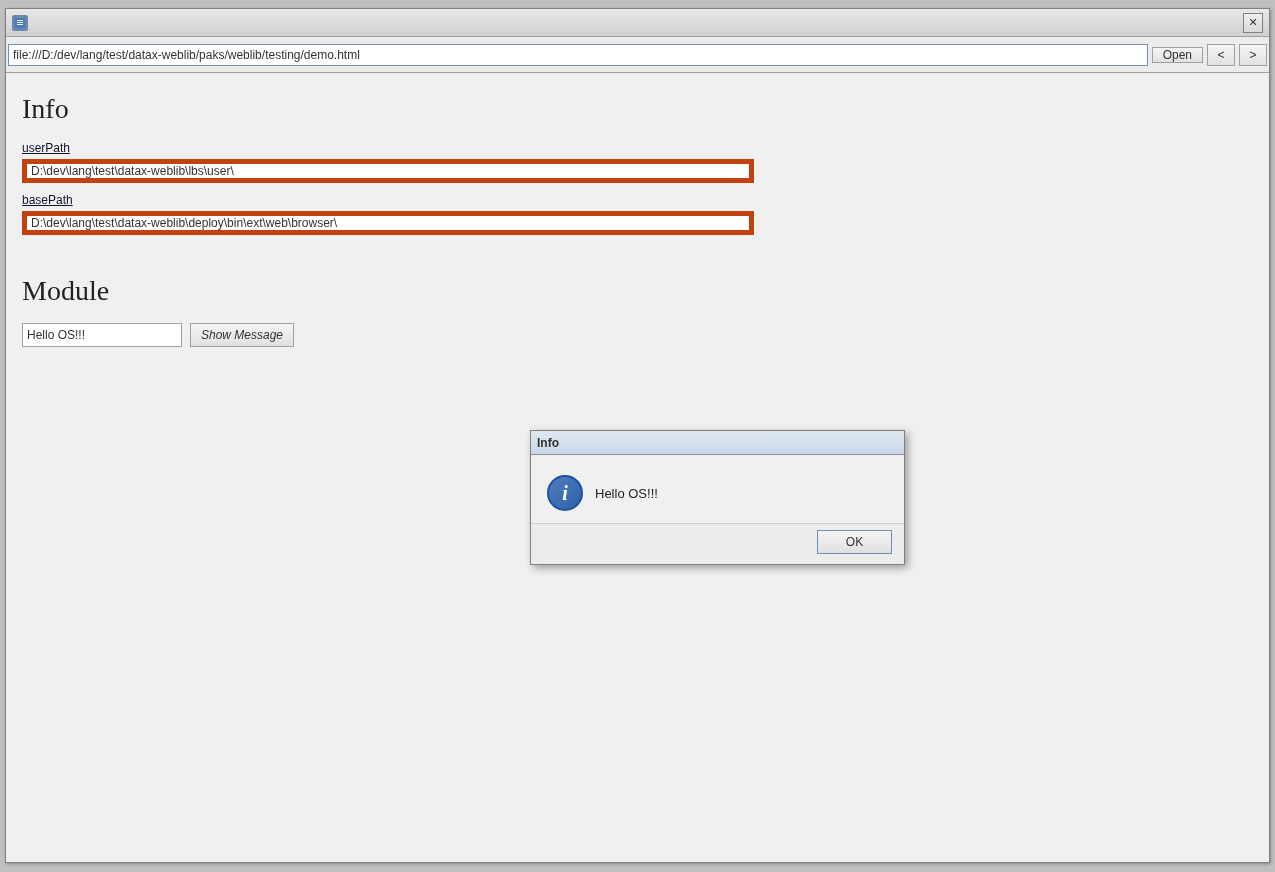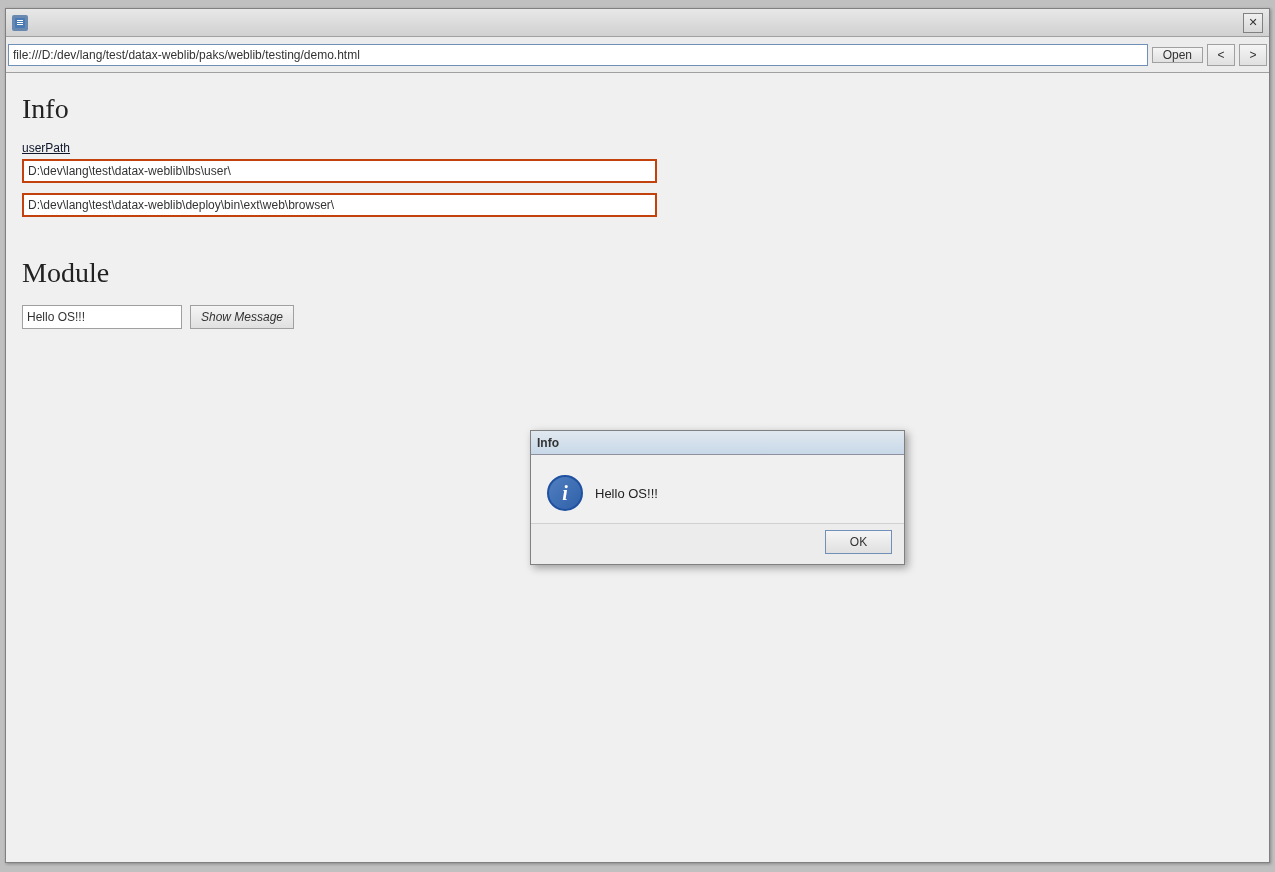--- a/index.html
+++ b/index.html
@@ -124,23 +124,23 @@
     }
 
     .field-label {
       font-size: 12px;
       color: #0f172a;
       margin-bottom: 4px;
       text-decoration: underline;
     }
 
     .field-input {
-      width: 635px;
-      height: 24px;
-      border: 2px solid #c2410c;
+      width: 732px;
+      height: 24px;
+      border: 5px solid #c2410c;
       background: white;
       padding: 0 4px;
       font-size: 12px;
       color: #333;
       margin-bottom: 10px;
       outline: none;
     }
 
     .info-section {
       margin-bottom: 30px;
@@ -249,21 +249,21 @@
     .modal-footer {
       padding: 6px 12px 10px 12px;
       background: #ececec;
       display: flex;
       justify-content: flex-end;
       border-top: 1px solid #d0d0d0;
     }
 
     .ok-button {
       height: 24px;
-      width: 67px;
+      width: 75px;
       background: linear-gradient(to bottom, #f5f5f5, #e0e0e0);
       border: 1px solid #7090b8;
       cursor: pointer;
       font-size: 12px;
       color: #333;
     }
   </style>
 </head>
 <body>
 
@@ -289,20 +289,21 @@
   </div>
 
   <div class="content-area">
 
     <div class="info-section">
       <h1 class="section-title">Info</h1>
 
       <div class="field-label">userPath</div>
       <input class="field-input" type="text" readonly="" value="D:\dev\lang\test\datax-weblib\lbs\user\" style="">
 
+      <div class="field-label">basePath</div>
       <input class="field-input" type="text" readonly="" value="D:\dev\lang\test\datax-weblib\deploy\bin\ext\web\browser\" style="">
     </div>
 
     <div class="actions-section">
       <h1 class="section-title">Module</h1>
 
       <div class="action-row">
         <input class="message-input" type="text" value="Hello OS!!!" style="">
         <button class="action-button">Show Message</button>
       </div>

